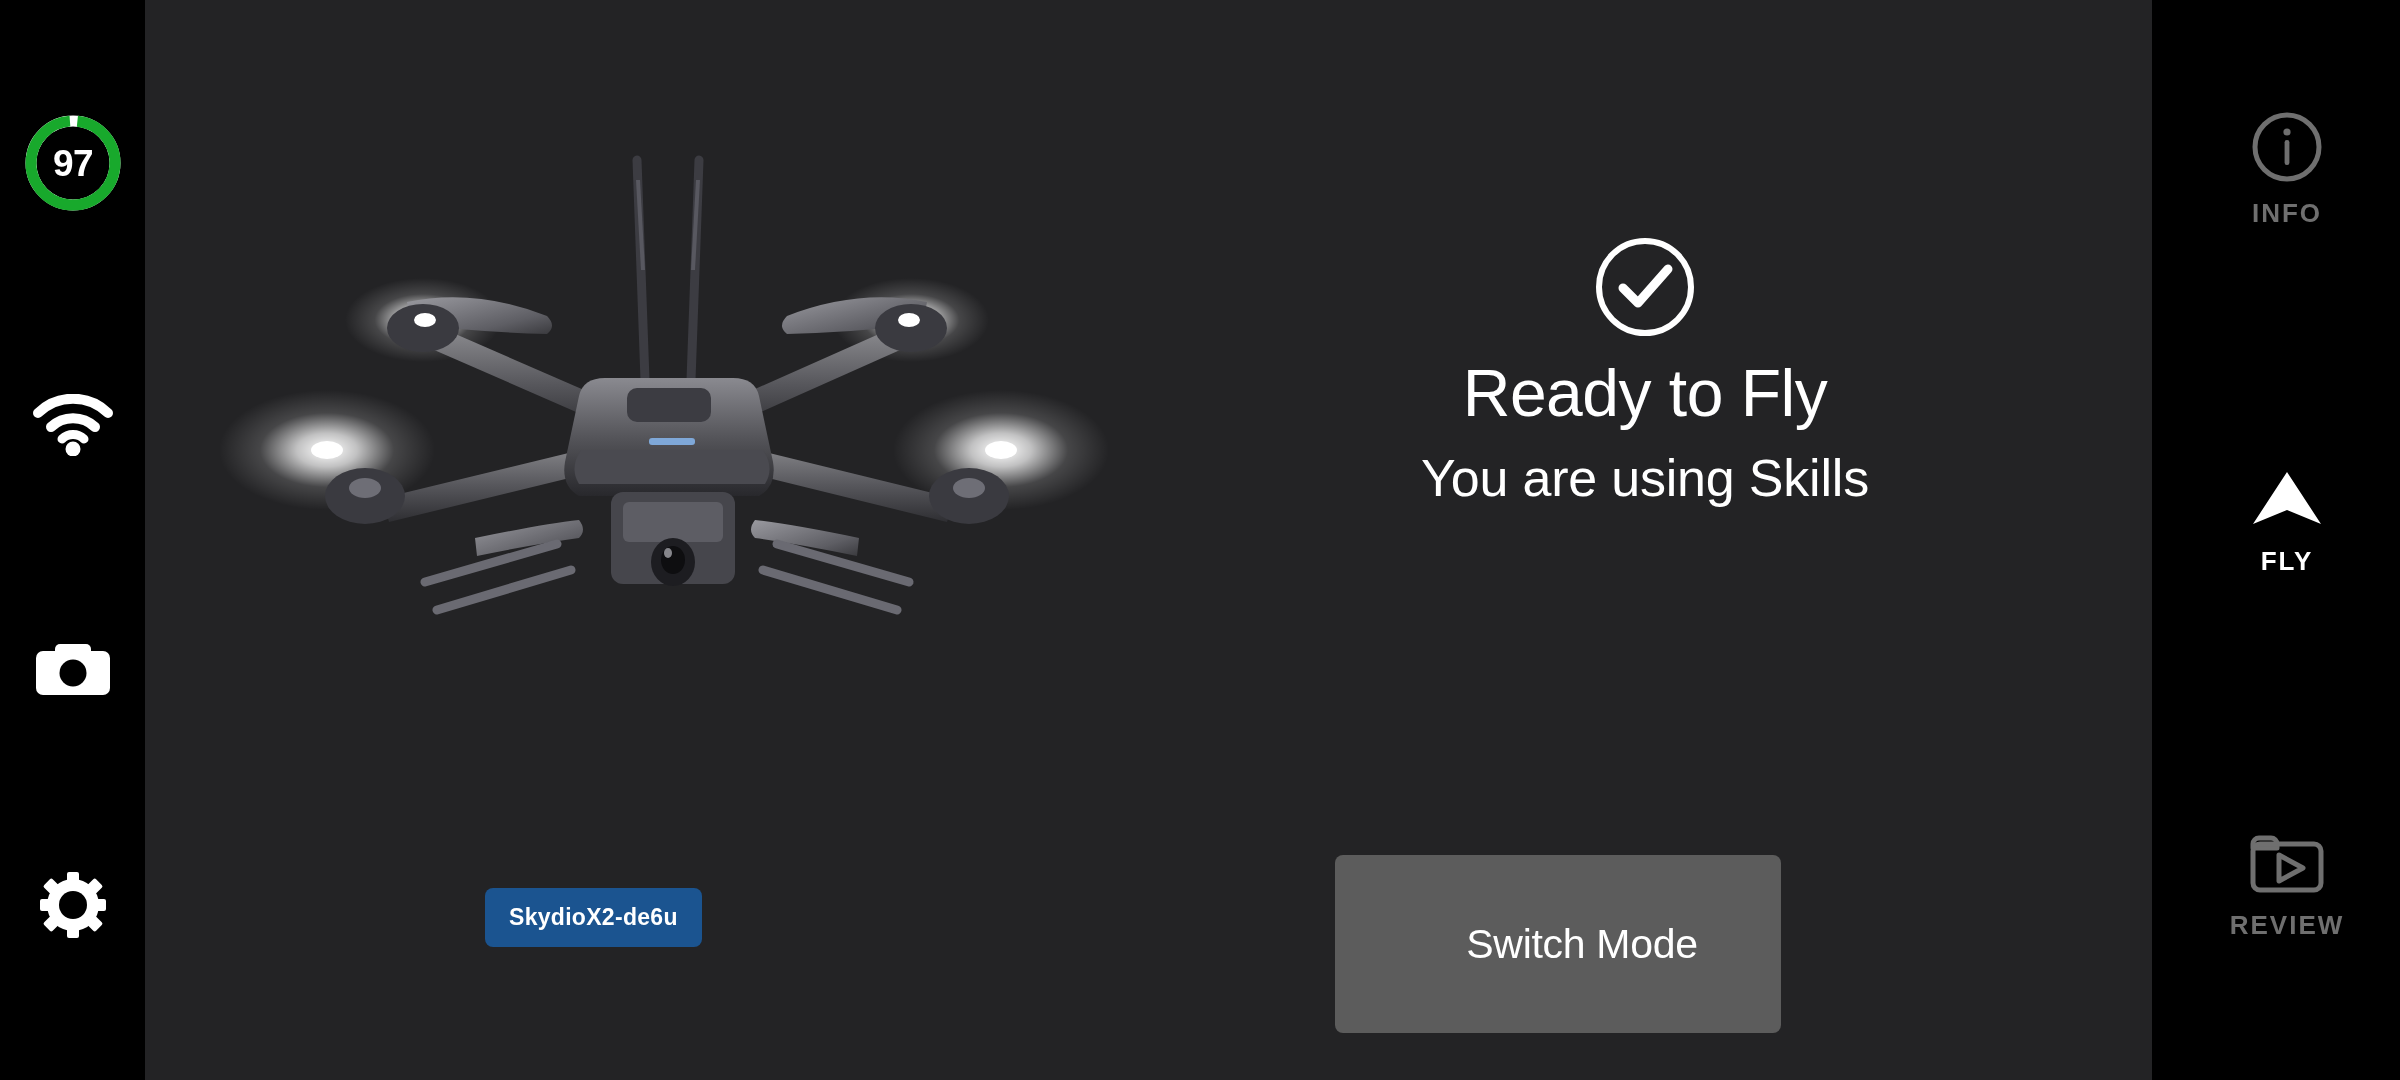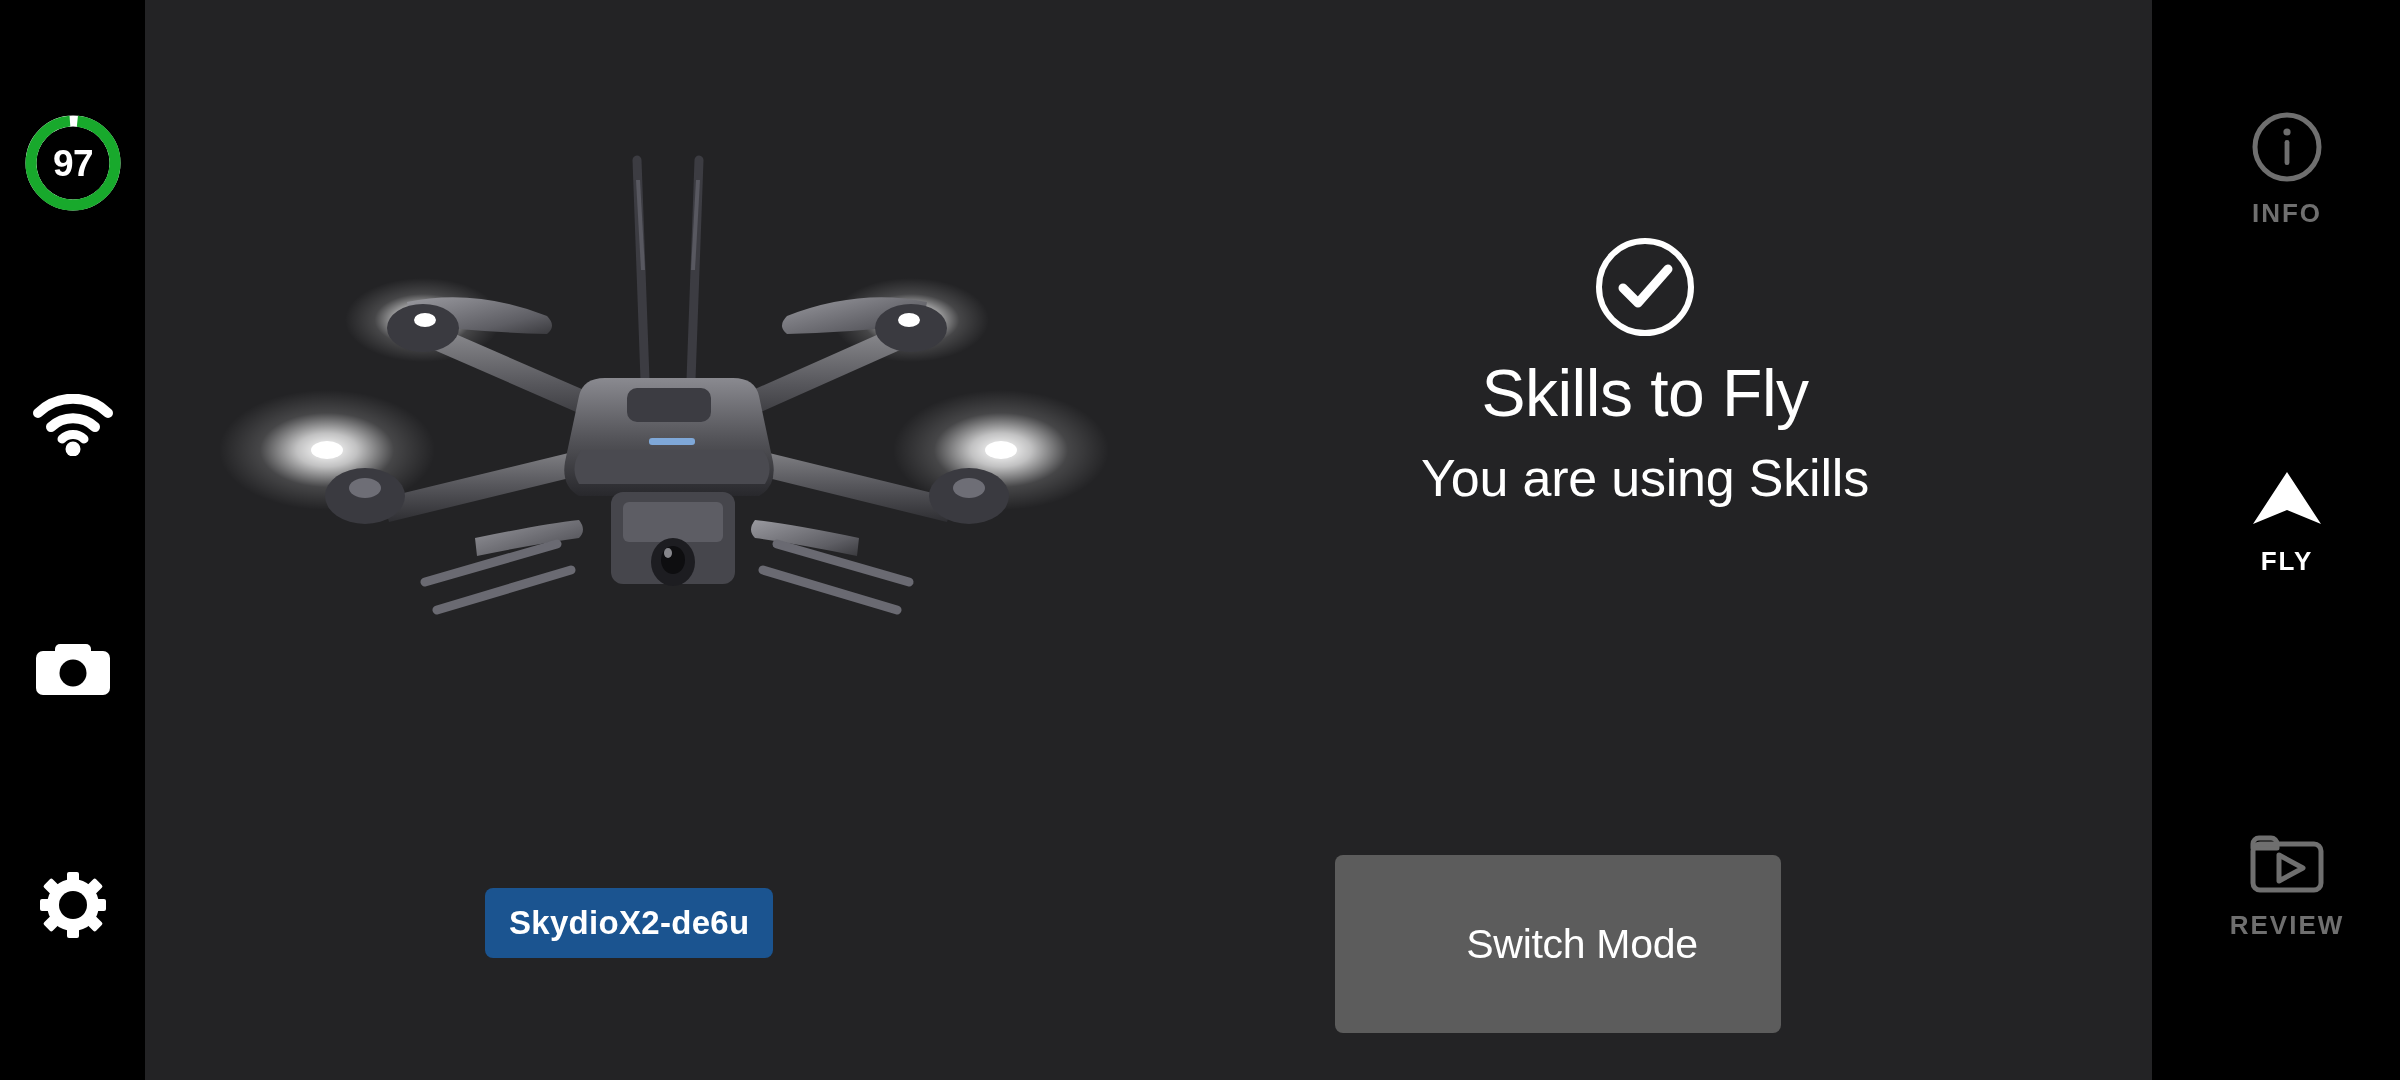--- a/index.html
+++ b/index.html
@@ -63,21 +63,21 @@
   .drone-wrap svg { width: 100%; height: 100%; display: block; }
 
   
   .device-badge {
     position: absolute;
     left: 340px; top: 888px;
     padding: 16px 24px;
     background: #1b5490;
     border-radius: 8px;
     color: #ffffff;
-    font-size: 33px;
+    font-size: 23px;
     font-weight: bold;
     letter-spacing: 0.3px;
     white-space: nowrap;
   }
 
   
   .status-block {
     position: absolute;
     left: 1110px; top: 235px;
     width: 780px;
@@ -287,21 +287,21 @@
       </svg>
     </div>
 
     <div class="device-badge">SkydioX2-de6u</div>
 
     <div class="status-block">
       <svg class="check-circle" viewBox="0 0 104 104">
         <circle cx="52" cy="52" r="46" fill="none" stroke="#ffffff" stroke-width="6"></circle>
         <path d="M30 53 L45 68 L75 34" fill="none" stroke="#ffffff" stroke-width="9" stroke-linecap="round" stroke-linejoin="round"></path>
       </svg>
-      <div class="status-title">Skills to Fly</div>
+      <div class="status-title">Ready to Fly</div>
       <div class="status-sub">You are using Skills</div>
     </div>
 
     <div class="actions">
       <button class="btn btn-secondary">Switch Mode</button>
     </div>
   </div>
 
   <div class="right-rail">
 

